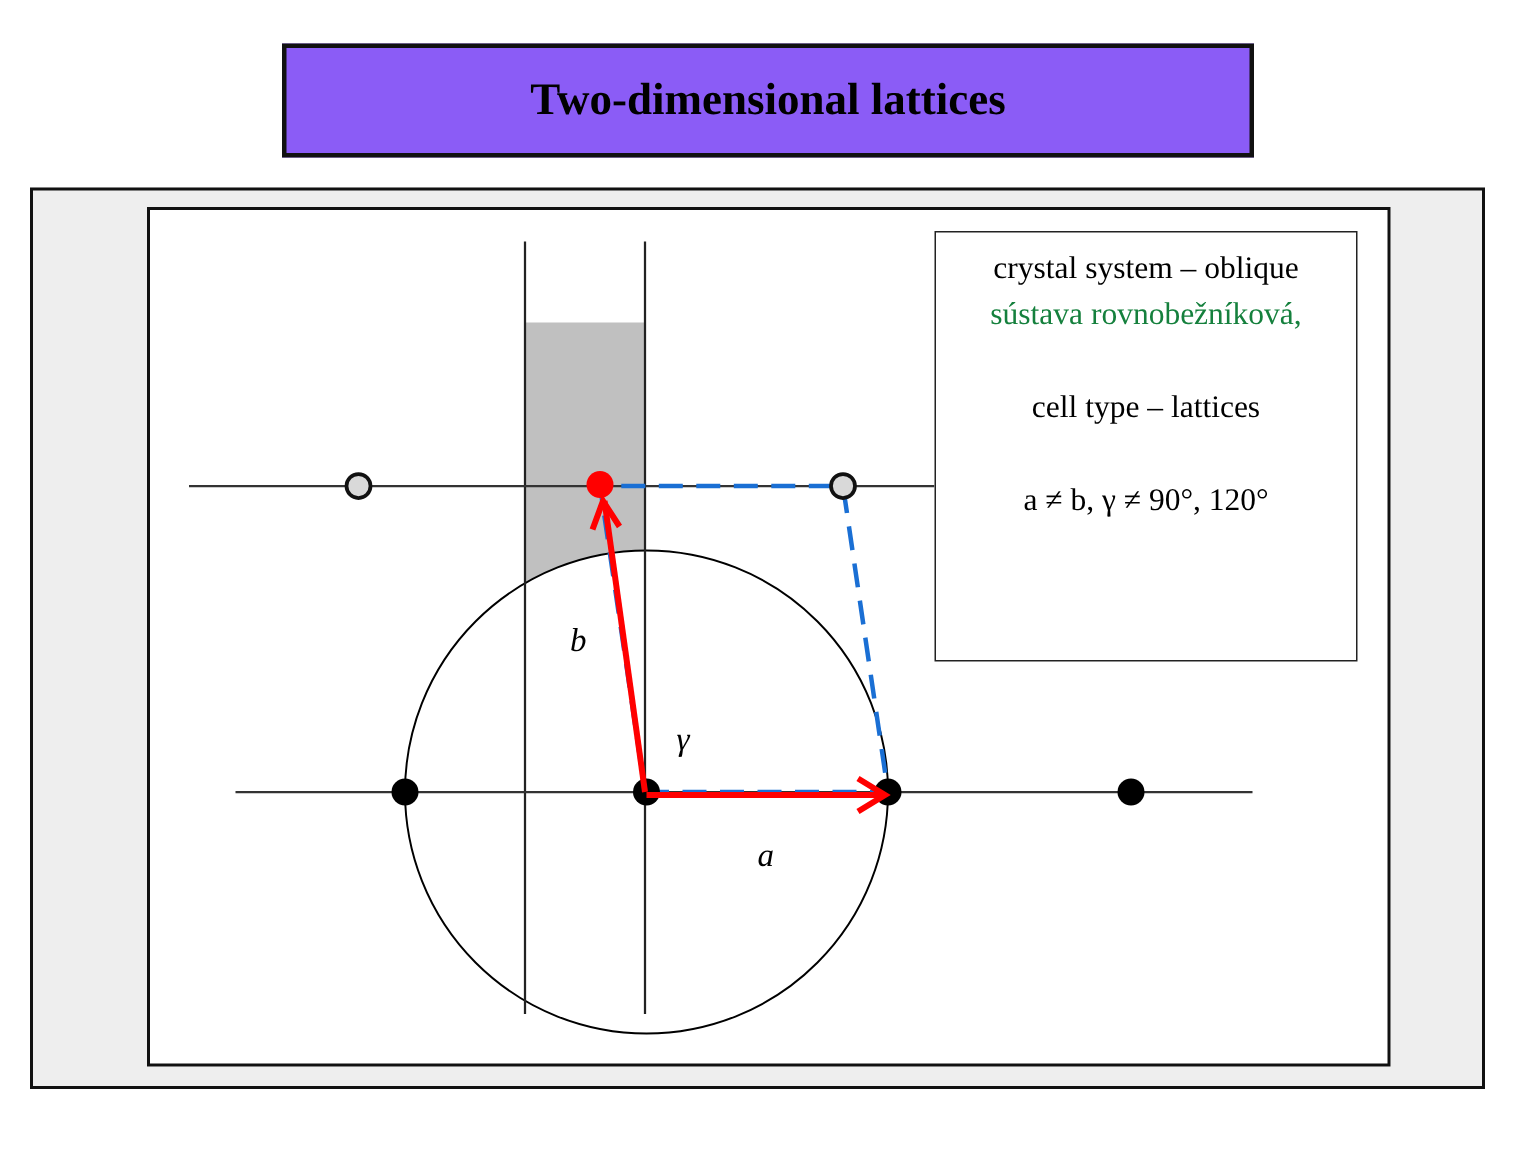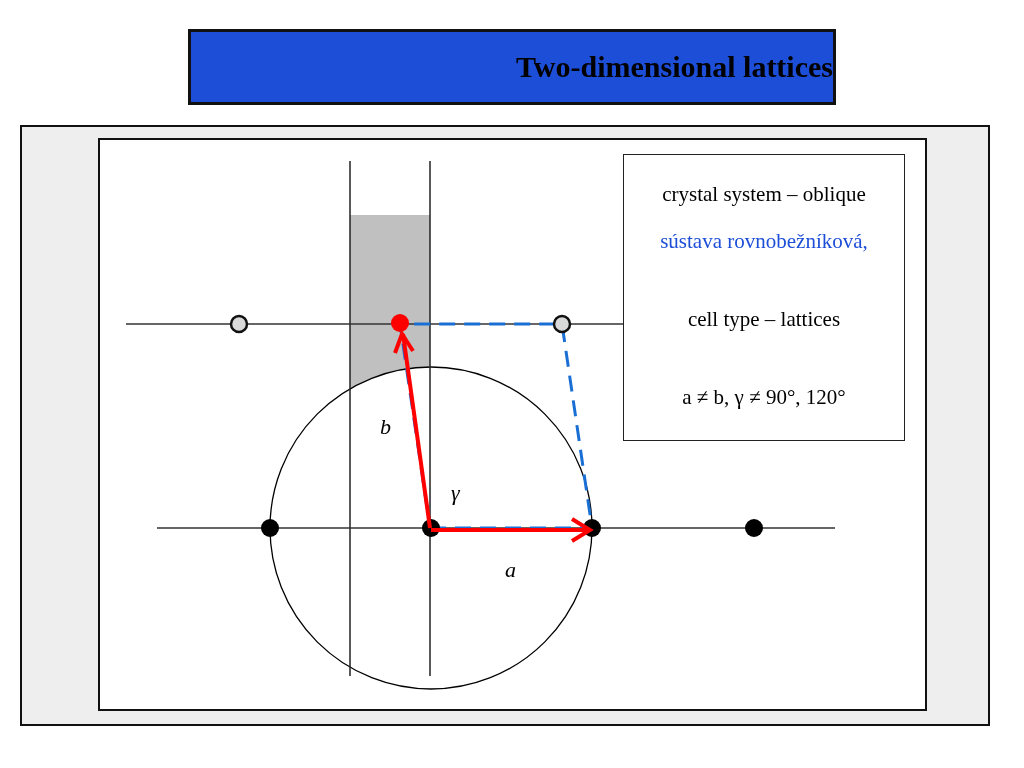--- a/index.html
+++ b/index.html
@@ -1,39 +1,39 @@
 <!DOCTYPE html>
 <html><head>
   <meta charset="utf-8">
   <style>
     html, body { margin: 0; padding: 0; background: #ffffff; }
     body { width: 1024px; height: 768px; position: relative; overflow: hidden; font-family: "Liberation Serif", serif; }
     .title-box {
       position: absolute; left: 188px; top: 29px; width: 642px; height: 70px;
-      background: #1d4ed8; border: 3px solid #111; box-sizing: content-box;
-      display: flex; align-items: center; justify-content: flex-end;
+      background: #8b5cf6; border: 3px solid #111; box-sizing: content-box;
+      display: flex; align-items: center; justify-content: center;
     }
     .title-text { font-family: "Liberation Serif", serif; font-weight: bold; font-size: 30px; color: #000; }
     .outer-panel {
       position: absolute; left: 20px; top: 125px; width: 966px; height: 597px;
       background: #eeeeee; border: 2px solid #111;
     }
     .inner-panel {
       position: absolute; left: 98px; top: 138px; width: 825px; height: 569px;
       background: #ffffff; border: 2px solid #111;
     }
     svg.diagram { position: absolute; left: 0; top: 0; }
     .info-box {
       position: absolute; left: 623px; top: 154px; width: 282px; height: 287px;
       background: #ffffff; border: 1px solid #222;
       text-align: center; font-size: 21px; line-height: 31px; color: #000;
       padding-top: 8px; box-sizing: border-box;
     }
-    .info-line { display: block; margin-top: 16px; }
-    .blue { color: #1d4ed8; }
+    .info-line { display: block; }
+    .blue { color: #15803d; }
     .gap { height: 31px; }
     .label { position: absolute; font-family: "Liberation Serif", serif; font-style: italic; font-size: 22px; color: #000; }
   </style>
 </head>
 <body>
 
 <div class="title-box">
   <span class="title-text">Two-dimensional lattices</span>
 </div>
 

